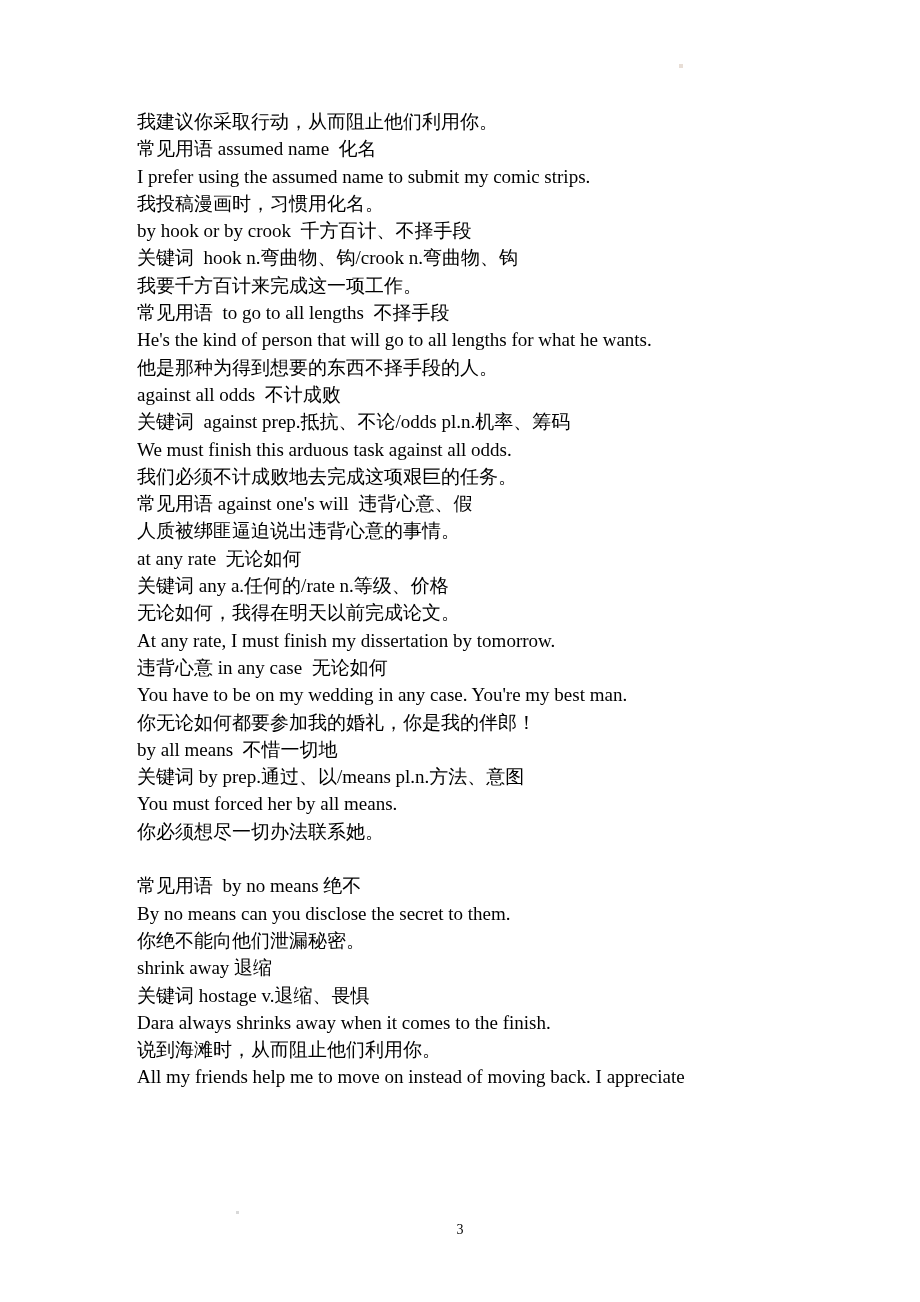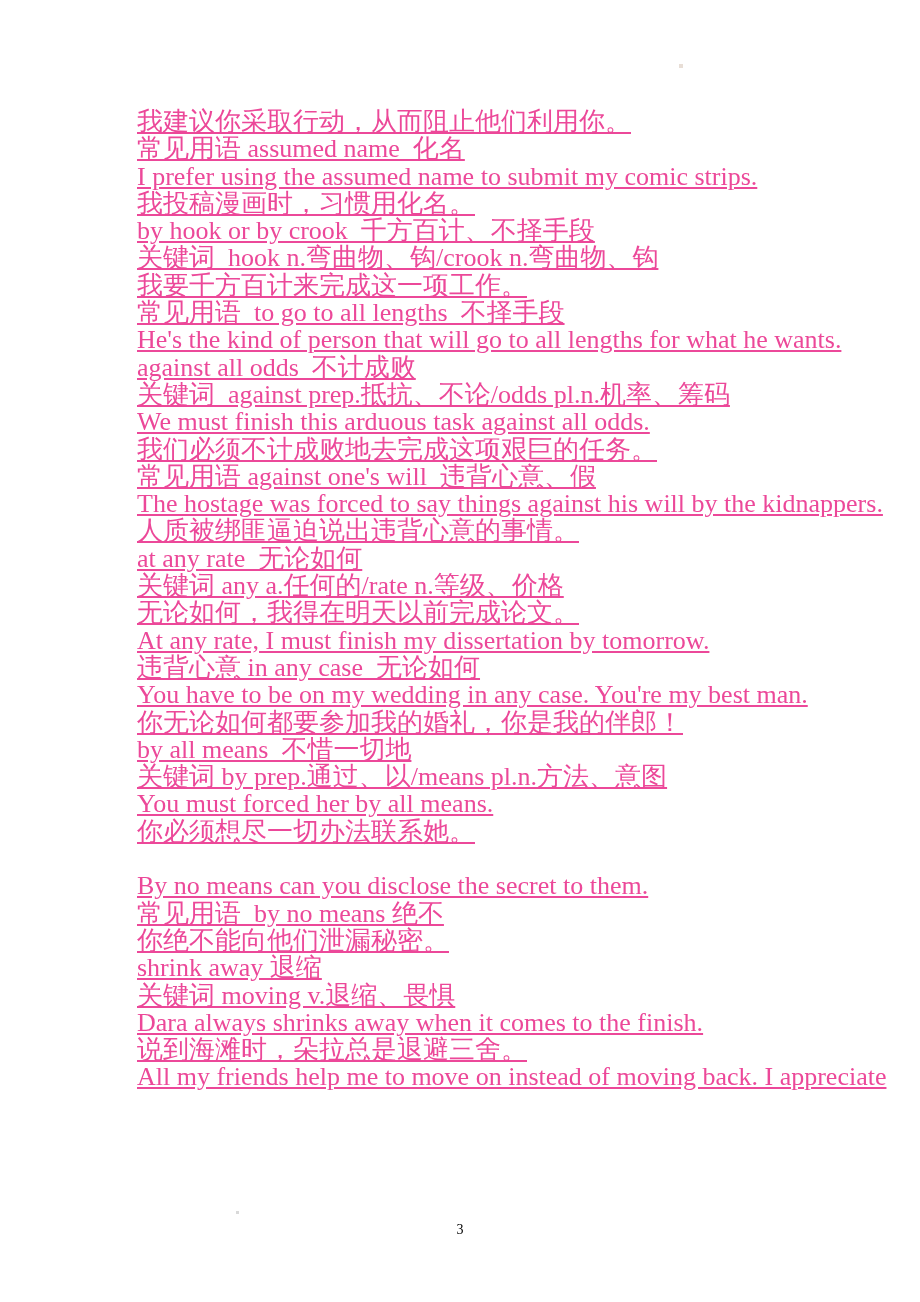--- a/index.html
+++ b/index.html
@@ -39,26 +39,25 @@
     height: 3px;
     background: #d9d9d9;
   }
   .content {
     position: absolute;
     left: 137px;
     top: 108px;
     width: 680px;
   }
   .line {
-    font-size: 26px;
+    font-size: 19px;
     line-height: 27.3px;
     white-space: pre;
     letter-spacing: 0px;
-    color: #ec4899;
-    text-decoration: underline;
+    color: #000000;
   }
   .line.blank {
     height: 27.3px;
   }
   .page-number {
     position: absolute;
     left: 0;
     top: 1222px;
     width: 920px;
     text-align: center;
@@ -78,46 +77,46 @@
   <div class="content">
     <div class="line">我建议你采取行动，从而阻止他们利用你。</div>
     <div class="line">常见用语 assumed name  化名</div>
     <div class="line">I prefer using the assumed name to submit my comic strips.</div>
     <div class="line">我投稿漫画时，习惯用化名。</div>
     <div class="line">by hook or by crook  千方百计、不择手段</div>
     <div class="line">关键词  hook n.弯曲物、钩/crook n.弯曲物、钩</div>
     <div class="line">我要千方百计来完成这一项工作。</div>
     <div class="line">常见用语  to go to all lengths  不择手段</div>
     <div class="line">He's the kind of person that will go to all lengths for what he wants.</div>
+    <div class="line">他是那种为得到想要的东西不择手段的人。</div>
     <div class="line">against all odds  不计成败</div>
     <div class="line">关键词  against prep.抵抗、不论/odds pl.n.机率、筹码</div>
     <div class="line">We must finish this arduous task against all odds.</div>
     <div class="line">我们必须不计成败地去完成这项艰巨的任务。</div>
     <div class="line">常见用语 against one's will  违背心意、假</div>
-    <div class="line">The hostage was forced to say things against his will by the kidnappers.</div>
     <div class="line">人质被绑匪逼迫说出违背心意的事情。</div>
     <div class="line">at any rate  无论如何</div>
     <div class="line">关键词 any a.任何的/rate n.等级、价格</div>
     <div class="line">无论如何，我得在明天以前完成论文。</div>
     <div class="line">At any rate, I must finish my dissertation by tomorrow.</div>
     <div class="line">违背心意 in any case  无论如何</div>
     <div class="line">You have to be on my wedding in any case. You're my best man.</div>
     <div class="line">你无论如何都要参加我的婚礼，你是我的伴郎！</div>
     <div class="line">by all means  不惜一切地</div>
     <div class="line">关键词 by prep.通过、以/means pl.n.方法、意图</div>
     <div class="line">You must forced her by all means.</div>
     <div class="line">你必须想尽一切办法联系她。</div>
     <div class="line blank"></div>
+    <div class="line">常见用语  by no means 绝不</div>
     <div class="line">By no means can you disclose the secret to them.</div>
-    <div class="line">常见用语  by no means 绝不</div>
     <div class="line">你绝不能向他们泄漏秘密。</div>
     <div class="line">shrink away 退缩</div>
-    <div class="line">关键词 moving v.退缩、畏惧</div>
+    <div class="line">关键词 hostage v.退缩、畏惧</div>
     <div class="line">Dara always shrinks away when it comes to the finish.</div>
-    <div class="line">说到海滩时，朵拉总是退避三舍。</div>
+    <div class="line">说到海滩时，从而阻止他们利用你。</div>
     <div class="line">All my friends help me to move on instead of moving back. I appreciate</div>
   </div>
 
   <div class="footer-mark"></div>
 
   <div class="page-number">3</div>
 
 </div>
 
 </body></html>

